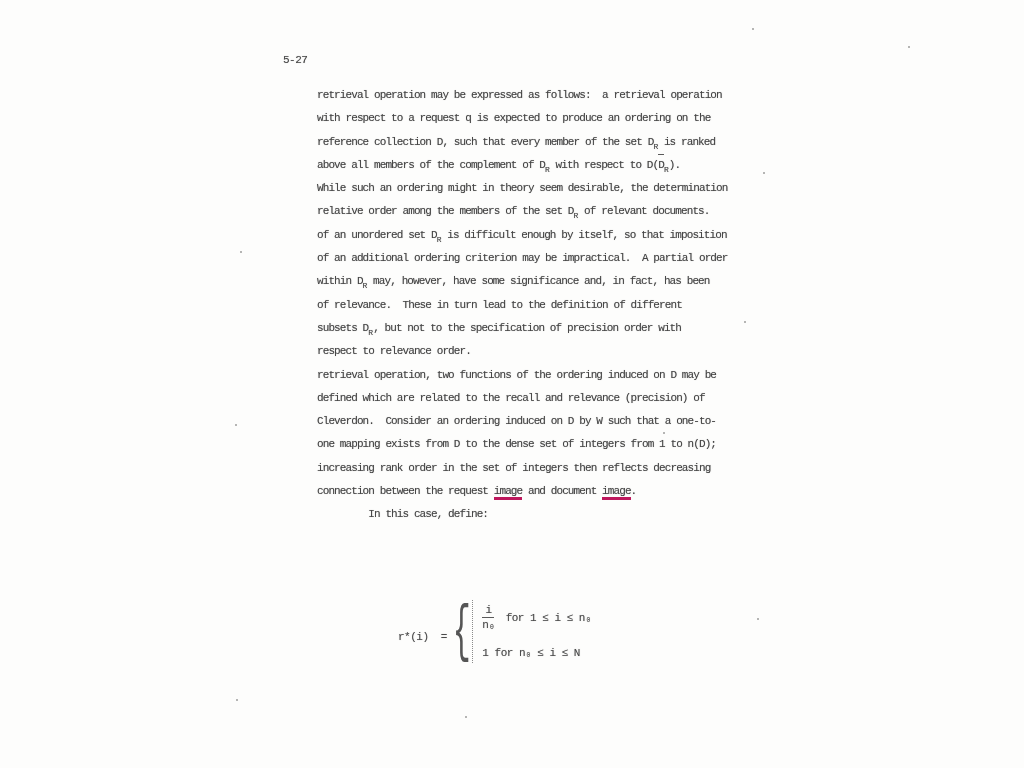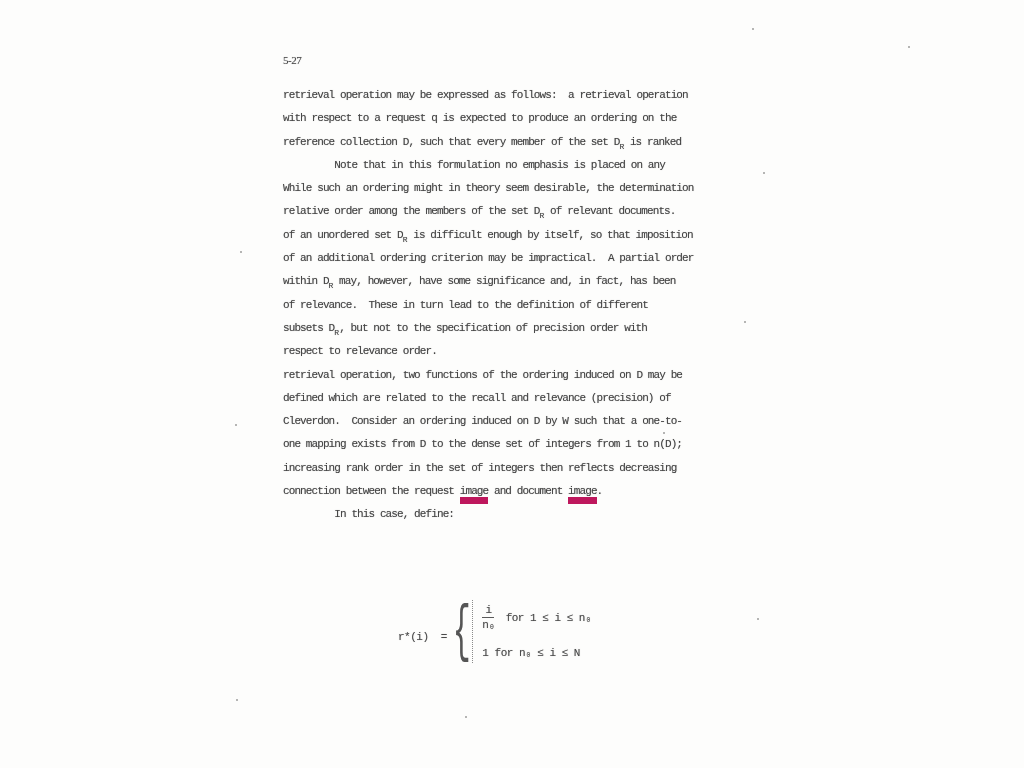--- a/index.html
+++ b/index.html
@@ -12,45 +12,44 @@
   }
   .page{
     position:absolute;left:0;top:0;width:1024px;height:768px;
     background:#fdfdfc;
   }
   .page-number{
     position:absolute;left:283px;top:54px;
     font-size:11px;color:#4a4a4a;
     letter-spacing:-0.5px;
     text-shadow:0 0 0.8px rgba(90,90,90,0.55);
-    font-family:Liberation Serif, serif;
   }
   .text-block{
     position:absolute;left:283px;top:84px;width:440px;
     font-size:11px;color:#454545;
     letter-spacing:-0.9px;
     line-height:23.3px;
     text-shadow:0 0 0.8px rgba(95,95,95,0.55);
   }
-  .line{white-space:pre;height:23.3px;}
+  .line{white-space:pre;height:23.3px;margin-left:34px;}
   .line span{white-space:pre;}
   .line .sub{
     font-size:8px;
     vertical-align:-4px;
     letter-spacing:0;
   }
   .line .over{
     position:relative;
     display:inline-block;
     border-top:1px solid #5a5a5a;
     margin-top:-2px;
     line-height:21px;
   }
   .line .ul{
-    border-bottom:7px solid #be185d;
+    border-bottom:3px solid #be185d;
   }
   .formula{
     position:absolute;left:398px;top:600px;
     display:flex;align-items:center;
     font-size:11px;color:#4a4a4a;
     letter-spacing:-0.5px;
     text-shadow:0 0 0.8px rgba(95,95,95,0.5);
   }
   .formula .lhs{margin-right:6px;white-space:pre;margin-top:11px;}
   .formula .brace{
@@ -83,21 +82,21 @@
 <body>
 
 <div class="page">
 
   <div class="page-number">5-27</div>
 
   <div class="text-block">
       <div class="line"><span>retrieval operation may be expressed as follows:  a retrieval operation</span></div>
       <div class="line"><span>with respect to a request q is expected to produce an ordering on the</span></div>
       <div class="line"><span>reference collection D, such that every member of the set D</span><span class="sub">R</span><span> is ranked</span></div>
-      <div class="line"><span>         Note that in this formulation no emphasis is placed on any</span></div>
+      <div class="line"><span>above all members of the complement of D</span><span class="sub">R</span><span> with respect to D(</span><span class="over">D</span><span class="sub">R</span><span>).</span></div>
       <div class="line"><span>While such an ordering might in theory seem desirable, the determination</span></div>
       <div class="line"><span>relative order among the members of the set D</span><span class="sub">R</span><span> of relevant documents.</span></div>
       <div class="line"><span>of an unordered set D</span><span class="sub">R</span><span> is difficult enough by itself, so that imposition</span></div>
       <div class="line"><span>of an additional ordering criterion may be impractical.  A partial order</span></div>
       <div class="line"><span>within D</span><span class="sub">R</span><span> may, however, have some significance and, in fact, has been</span></div>
       <div class="line"><span>of relevance.  These in turn lead to the definition of different</span></div>
       <div class="line"><span>subsets D</span><span class="sub">R</span><span>, but not to the specification of precision order with</span></div>
       <div class="line"><span>respect to relevance order.</span></div>
       <div class="line"><span>retrieval operation, two functions of the ordering induced on D may be</span></div>
       <div class="line"><span>defined which are related to the recall and relevance (precision) of</span></div>

